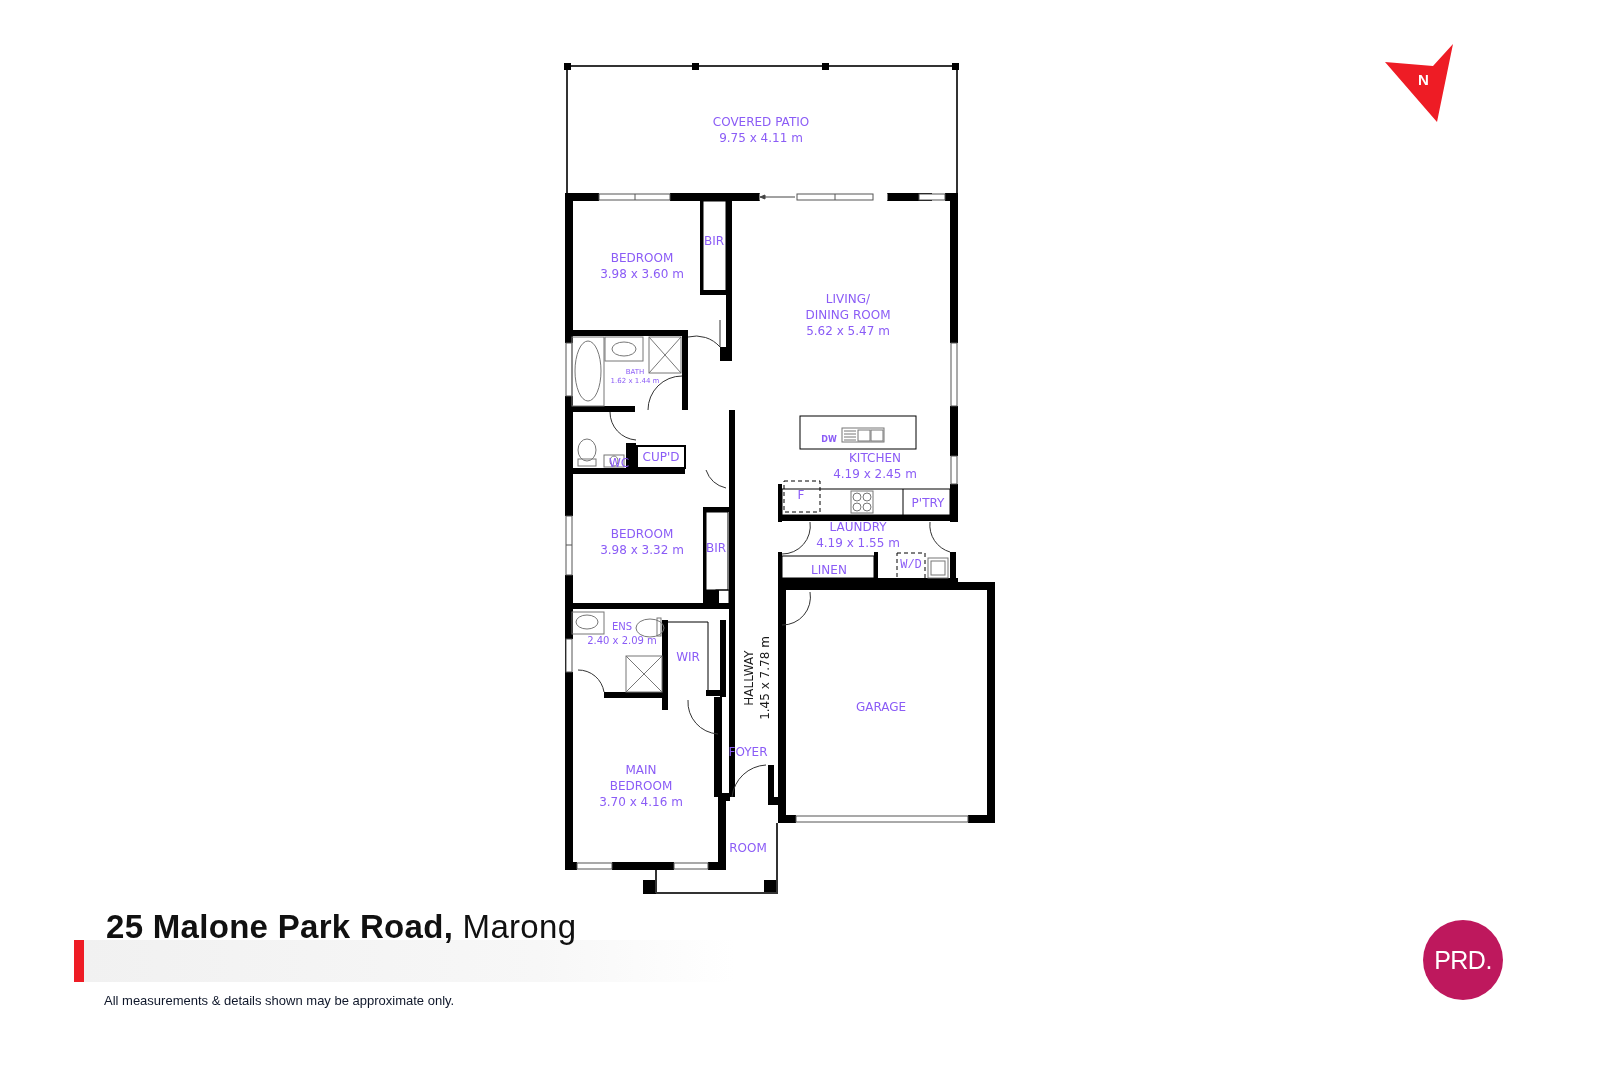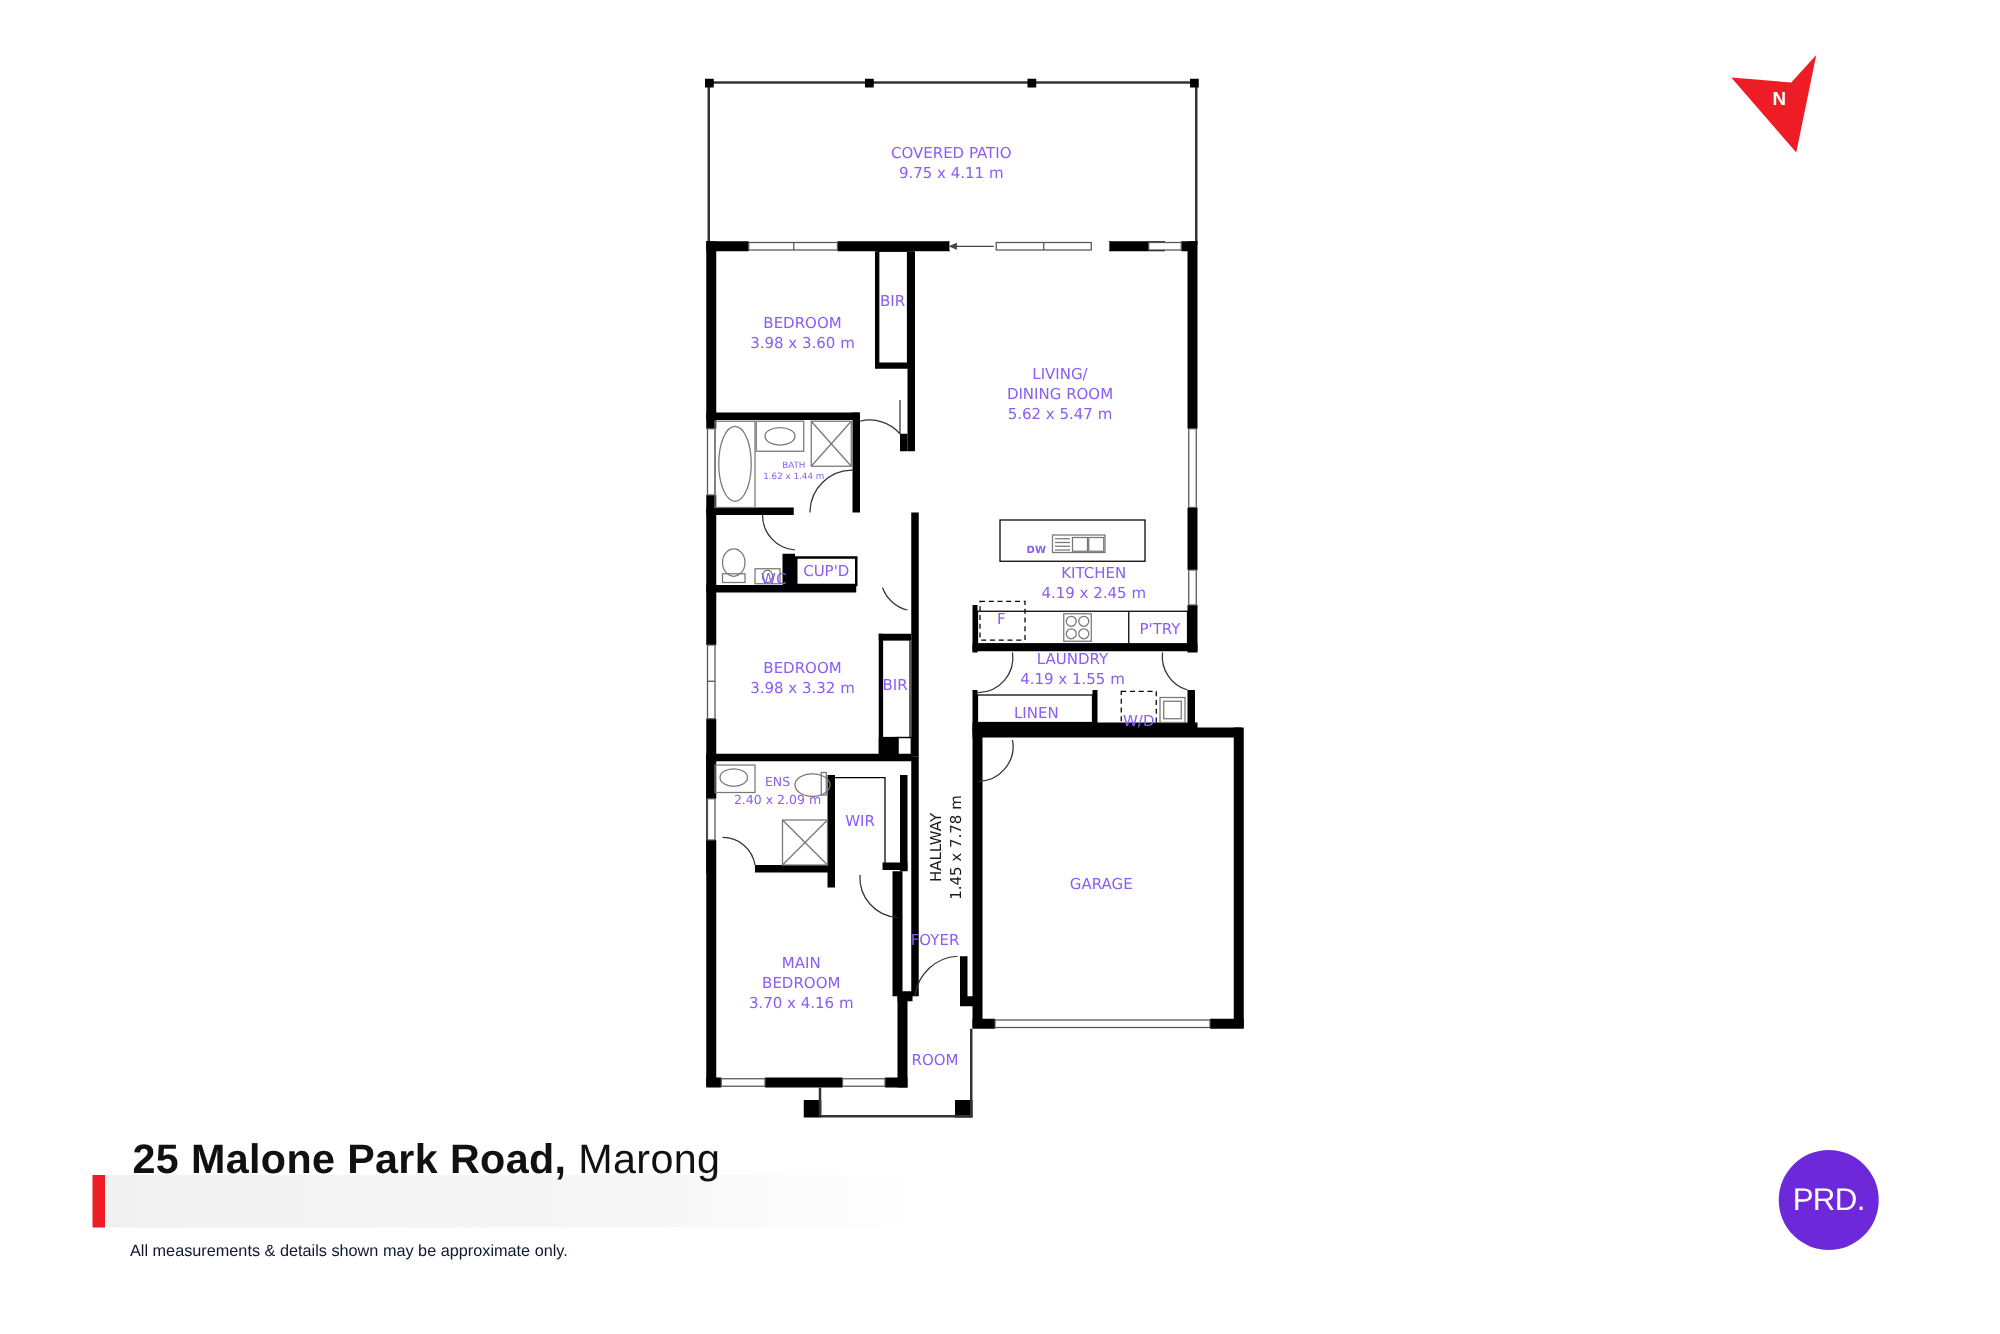--- a/index.html
+++ b/index.html
@@ -10,21 +10,21 @@
   .lbl .dim { display:block; font-size:12px; }
   .lbl.small .name, .lbl.small .dim { font-size:7px; line-height:9px; }
   .rot { position:absolute; transform:rotate(-90deg); transform-origin:center; font-family:"DejaVu Sans", sans-serif; font-size:12px; color:#1a1a1a; text-align:center; line-height:16px; white-space:nowrap; }
   .north { position:absolute; left:1385px; top:44px; width:70px; height:78px; }
   .footer-bar { position:absolute; left:74px; top:940px; width:10px; height:42px; background:#ee1c25; }
   .footer-band { position:absolute; left:84px; top:940px; width:650px; height:42px; background:linear-gradient(90deg,#f1f1f1 0%, #f7f7f7 70%, #ffffff 100%); }
   .address { position:absolute; left:106px; top:908px; font-family:"Liberation Sans", sans-serif; font-size:33px; color:#111; white-space:nowrap; letter-spacing:0.3px; }
   .address b { font-weight:700; }
   .address span.suburb { font-weight:400; }
   .disclaimer { position:absolute; left:104px; top:993px; font-family:"Liberation Sans", sans-serif; font-size:13px; color:#0f172a; white-space:nowrap; }
-  .logo { position:absolute; left:1423px; top:920px; width:80px; height:80px; border-radius:50%; background:#6d28d9; display:flex; align-items:center; justify-content:center; color:#fff; font-family:"Liberation Sans", sans-serif; font-size:25px; letter-spacing:-0.5px; }
+  .logo { position:absolute; left:1423px; top:920px; width:80px; height:80px; border-radius:50%; background:#be185d; display:flex; align-items:center; justify-content:center; color:#fff; font-family:"Liberation Sans", sans-serif; font-size:25px; letter-spacing:-0.5px; }
 </style>
 </head>
 <body>
 
 <svg id="plan" viewBox="0 0 1600 1067" xmlns="http://www.w3.org/2000/svg">
   <g fill="none" stroke="#333" stroke-width="2">
     <line x1="567" y1="66" x2="957" y2="66"></line>
     <line x1="567" y1="66" x2="567" y2="196"></line>
     <line x1="957" y1="66" x2="957" y2="196"></line>
   </g>
@@ -262,21 +262,21 @@
 <div class="lbl" style="left:716px; top:540px;">
   <span class="name">BIR</span>
 </div>
 <div class="lbl" style="left:858px; top:519px;">
   <span class="name">LAUNDRY</span>
   <span class="dim">4.19 x 1.55 m</span>
 </div>
 <div class="lbl" style="left:829px; top:562px;">
   <span class="name">LINEN</span>
 </div>
-<div class="lbl" style="left:911px; top:569px;">
+<div class="lbl" style="left:911px; top:557px;font-family:Liberation Mono, monospace;">
   <span class="name">W/D</span>
 </div>
 <div class="lbl" style="left:622px; top:620px;">
   <span class="name" style="font-size:10px; line-height:14px;">ENS</span>
   <span class="dim" style="font-size:10px; line-height:14px;">2.40 x 2.09 m</span>
 </div>
 <div class="lbl" style="left:688px; top:649px;">
   <span class="name">WIR</span>
 </div>
 <div class="rot" style="left:712px; top:662px; width:90px;">

